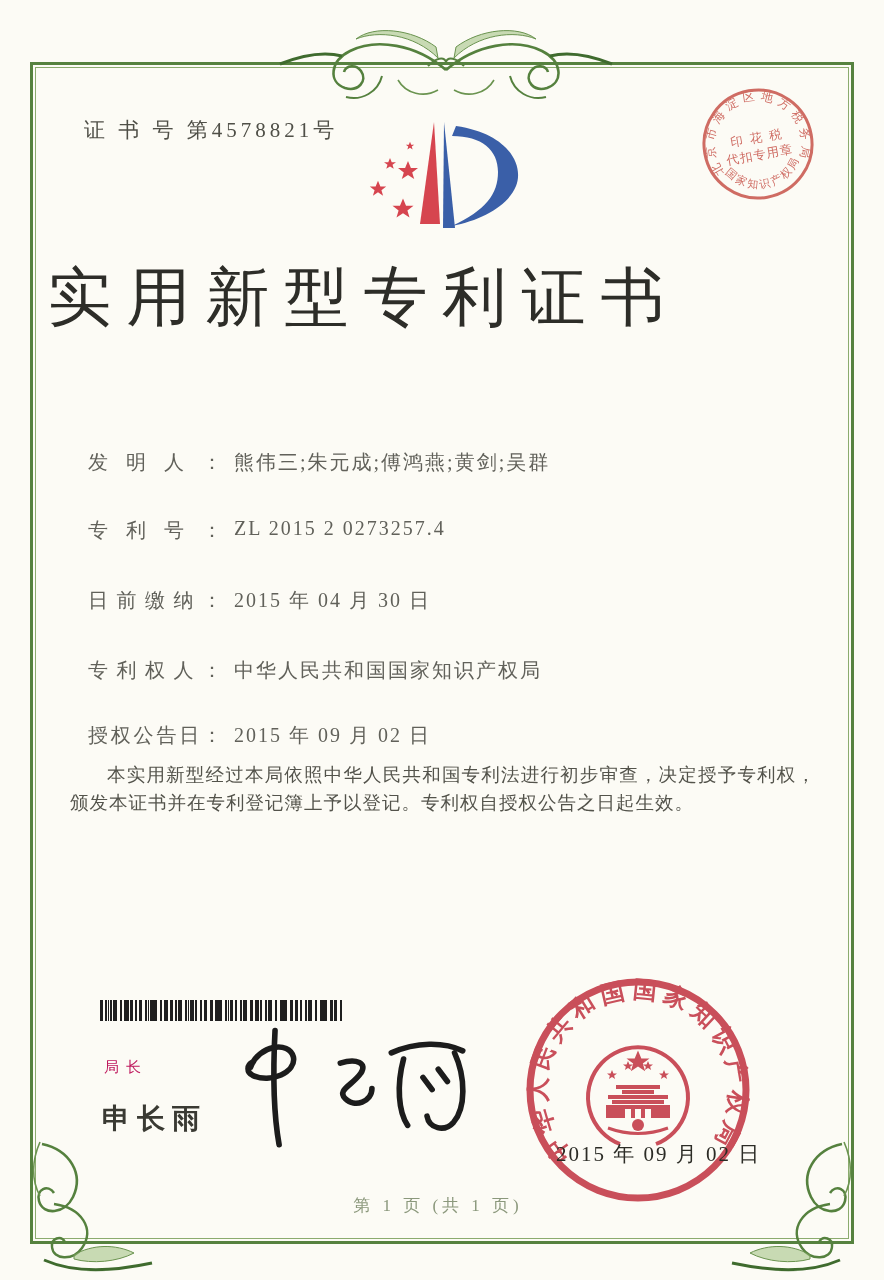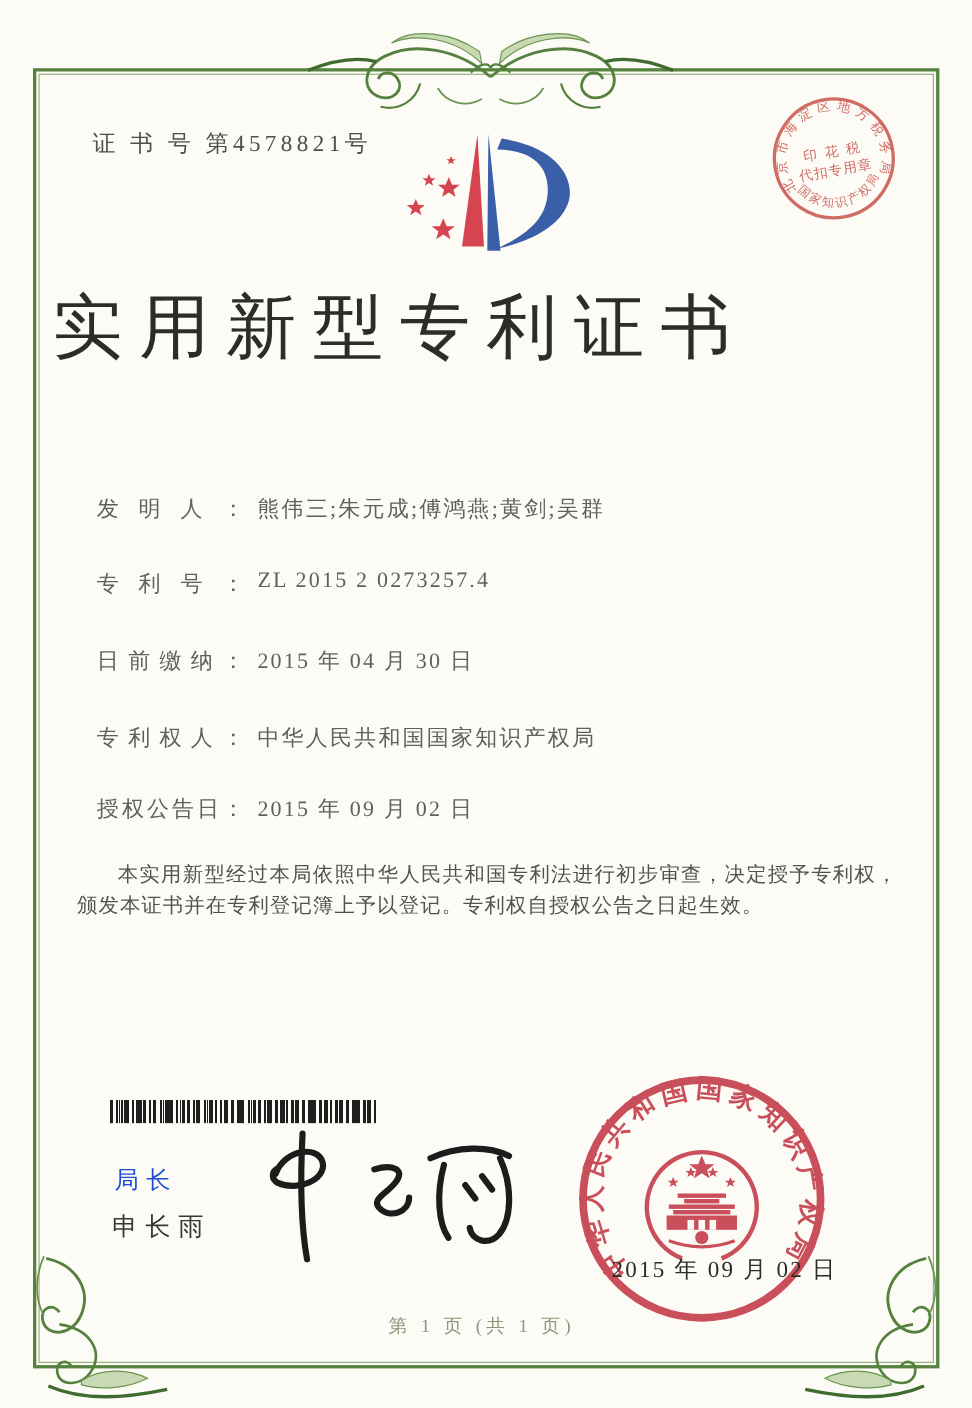--- a/index.html
+++ b/index.html
@@ -20,31 +20,31 @@
   .tax-seal{position:absolute;left:699px;top:85px;width:118px;height:118px;opacity:.88;}
   .title{position:absolute;left:0;top:254px;width:712px;text-align:center;
          font-size:64px;font-weight:500;color:#2d2d28;letter-spacing:15px;text-indent:15px;}
   .field{position:absolute;left:88px;font-size:20px;color:#61615a;letter-spacing:2px;
          white-space:nowrap;}
   .lab{display:inline-block;width:136px;text-align:justify;text-align-last:justify;
        vertical-align:top;}
   .val{margin-left:10px;}
   .f0{top:374px}.f1{top:449px}.f2{top:517px}.f3{top:587px}.f4{top:657px}.f5{top:722px}
   .paras{position:absolute;left:70px;top:762px;width:746px;font-size:18.5px;
-         line-height:27.5px;color:#53534b;text-align:justify;letter-spacing:1px;margin-top:21px;}
+         line-height:27.5px;color:#53534b;text-align:justify;letter-spacing:1px;}
   .paras p{margin:0 0 4px 0;text-indent:2em;}
   .barcode{position:absolute;left:100px;top:1000px;width:244px;height:21px;
      background-image:
        repeating-linear-gradient(90deg,#1f1f1f 0 2px,transparent 2px 5px),
        repeating-linear-gradient(90deg,#1f1f1f 0 1px,transparent 1px 8px),
        repeating-linear-gradient(90deg,#1f1f1f 0 3px,transparent 3px 13px);}
-  .officer-title{position:absolute;left:104px;top:1058px;font-size:22px;color:#1d4ed8;
+  .officer-title{position:absolute;left:104px;top:1058px;font-size:15px;color:#be185d;
                  letter-spacing:7px;}
-  .officer-name{position:absolute;left:102px;top:1100px;font-size:23px;color:#3a3a33;
-                letter-spacing:7px;}
+  .officer-name{position:absolute;left:102px;top:1100px;font-size:28px;color:#3a3a33;
+                letter-spacing:7px;font-weight:bold;}
   .sig{position:absolute;left:222px;top:1014px;width:255px;height:138px;}
   .office-seal{position:absolute;left:524px;top:976px;width:228px;height:228px;opacity:.92;}
   .seal-date{position:absolute;left:556px;top:1140px;font-size:21px;color:#2c2c26;
              letter-spacing:2px;white-space:nowrap;}
   .footer{position:absolute;left:0;top:1194px;width:876px;text-align:center;
           font-size:17px;color:#8b987c;letter-spacing:4px;}
   svg text{font-family:"Liberation Serif","DejaVu Serif",serif;}
 </style>
 </head>
 <body>

